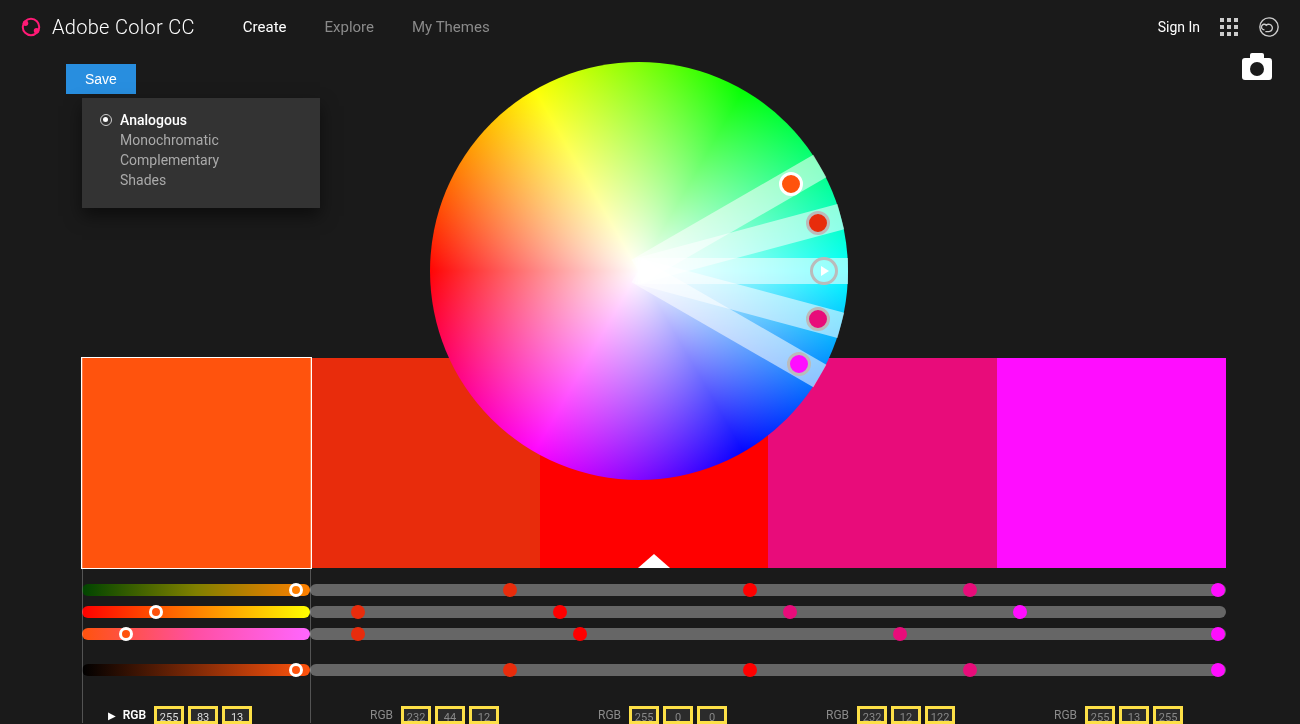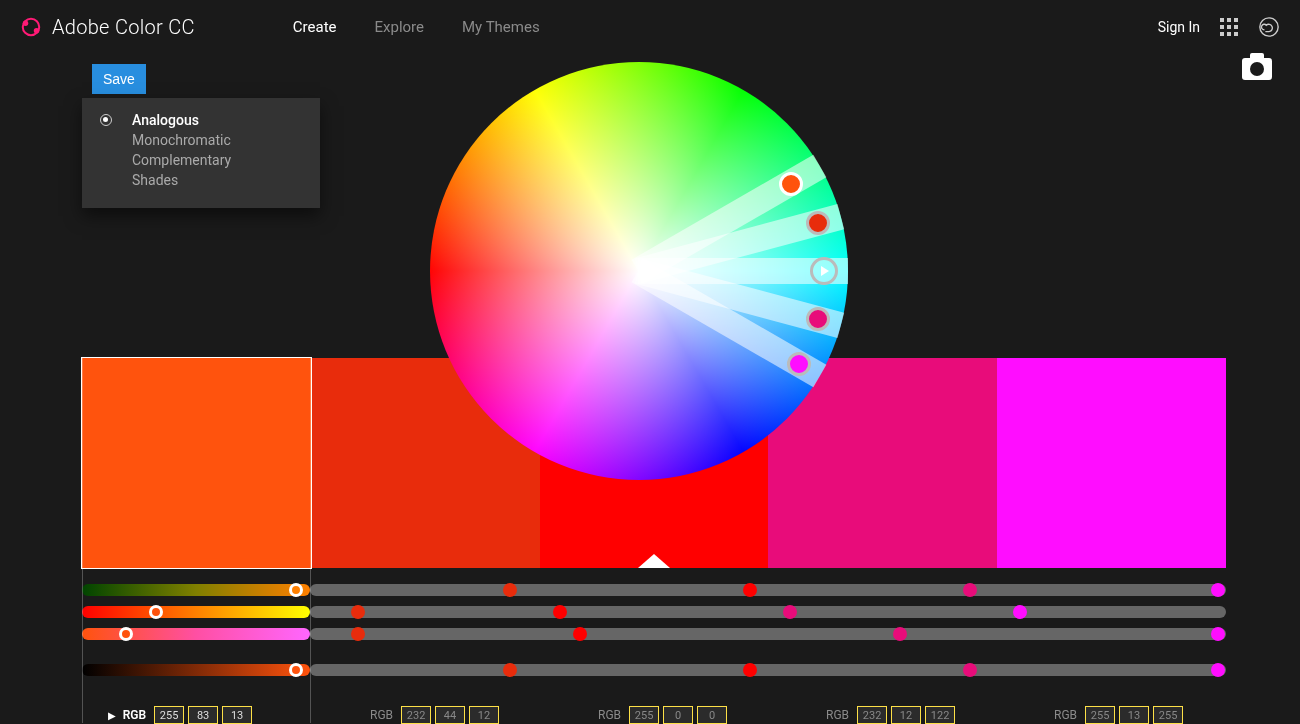--- a/index.html
+++ b/index.html
@@ -17,35 +17,35 @@
   height: 54px;
   display: flex;
   align-items: center;
   padding: 0 20px;
   background: #1a1a1a;
   gap: 48px;
 }
 .logo-group { display: flex; align-items: center; gap: 10px; }
 .logo-icon { width: 22px; height: 22px; }
 .app-title { color: #fff; font-size: 20px; font-weight: 300; letter-spacing: .3px; }
-.nav { display: flex; gap: 38px; margin-left: 50px; }
+.nav { display: flex; gap: 38px; }
 .nav-item { color: #8a8a8a; font-size: 15px; cursor: pointer; }
 .nav-item.active { color: #fff; }
 .header-right { margin-left: auto; display: flex; align-items: center; gap: 20px; }
 .signin { color: #fff; font-size: 14px; cursor: pointer; }
 .apps-icon, .cc-icon { cursor: pointer; }
 
 
 .save-btn {
   position: absolute;
-  top: 64px; left: 92px;
+  top: 64px; left: 66px;
   background: #288edf;
   color: #fff;
   border: none;
-  padding: 7px 11px;
+  padding: 7px 19px;
   font-size: 14px;
   cursor: pointer;
 }
 
 .camera-btn {
   position: absolute;
   top: 58px; right: 28px;
   width: 30px; height: 22px;
   background: #fff;
   border-radius: 3px;
@@ -81,21 +81,21 @@
   align-items: center;
   justify-content: space-between;
   padding: 14px 18px;
 }
 .rule-title { color: #e6e6e6; font-size: 17px; font-weight: 400; }
 .chev-up { color: #888; font-size: 12px; cursor: pointer; }
 .rule-list { padding: 12px 18px 18px; background: #333; }
 .rule-item {
   display: flex;
   align-items: center;
-  gap: 20px;
+  gap: 8px;
   padding: 2px 0;
   color: #aaa;
   font-size: 14px;
   cursor: pointer;
 }
 .rule-item.selected { color: #fff; font-weight: 500; }
 .rule-radio {
   width: 12px; height: 12px;
   border: 1.5px solid #ccc;
   border-radius: 50%;
@@ -200,21 +200,21 @@
   display: flex;
   align-items: center;
   gap: 4px;
   font-size: 12px;
 }
 .rgb-label { color: #8a8a8a; margin-right: 4px; }
 .rgb-label.active { color: #fff; font-weight: 600; }
 .rgb-arrow { color: #fff; margin-right: 3px; font-size: 10px; }
 .rgb-box {
   width: 30px; height: 18px;
-  border: 1px solid #fde047;
+  border: 3px solid #fde047;
   background: #2b2b2b;
   color: #888;
   font-size: 11px;
   text-align: center;
   line-height: 17px;
 }
 .rgb-box.active { color: #ddd; }
 .col-sep {
   position: absolute;
   top: 358px;

